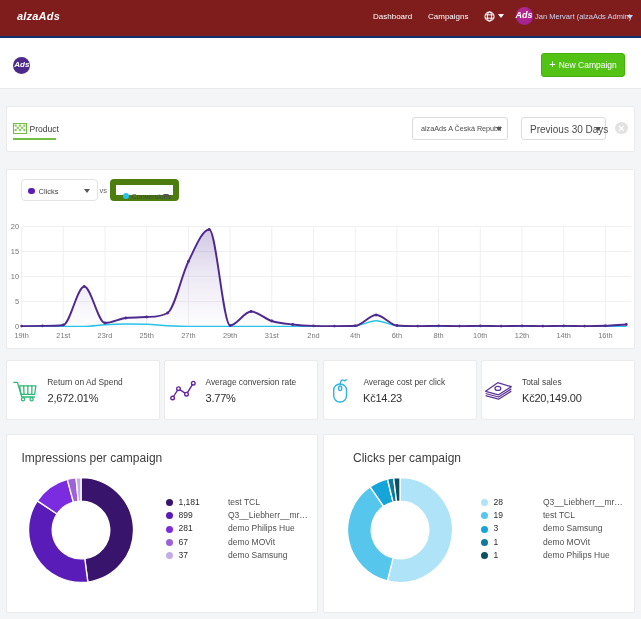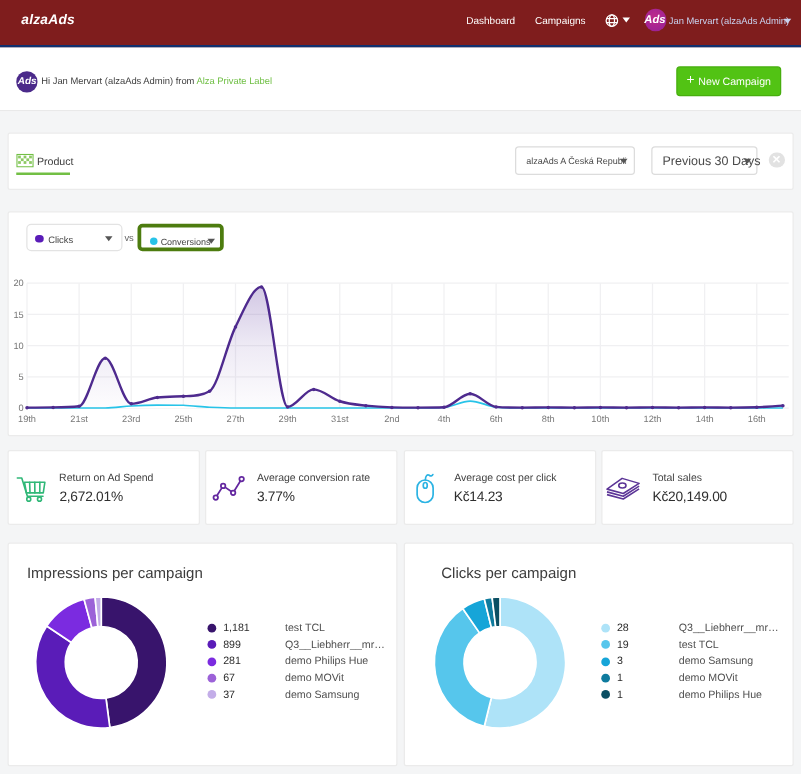--- a/index.html
+++ b/index.html
@@ -25,21 +25,20 @@
   <div class="caret abs" style="left:497.5px;top:14px;border-top-color:#fff"></div>
   <div class="abs" style="left:515.7px;top:7.3px;width:17.5px;height:17.5px;border-radius:50%;background:radial-gradient(circle at 45% 40%, #c02a8a 0%, #a02394 70%, #8d2096 100%)"></div>
   <div class="abs" style="left:514px;top:7.3px;width:20px;height:17.5px;line-height:17.5px;text-align:center;font-size:9px;font-weight:bold;font-style:italic;color:#fff">Ads</div>
   <div class="abs" style="left:535px;top:12.4px;font-size:7.5px;color:#c9d3f0">Jan Mervart (alzaAds Admin)</div>
   <div class="caret abs" style="left:626.5px;top:14.5px;border-top-color:#c9d3f0"></div>
 </div>
 
 <div class="abs" style="left:0;top:38px;width:641px;height:51px;background:#fff;border-bottom:1px solid #e9e9e9">
   <div class="abs" style="left:13.3px;top:19px;width:16.8px;height:16.8px;border-radius:50%;background:#4b2a8a"></div>
   <div class="abs" style="left:12.3px;top:19px;width:19px;height:16.8px;line-height:16.8px;text-align:center;font-size:8px;font-weight:bold;font-style:italic;color:#fff">Ads</div>
-  <div class="abs" style="left:33px;top:22.4px;font-size:7.5px;color:#3e3e3e">Hi Jan Mervart (alzaAds Admin) from <span style="color:#6fbf44">Alza Private Label</span></div>
   <div class="abs" style="left:541px;top:15px;width:84px;height:23.5px;background:#52c314;border:1px solid #47ae0e;border-radius:3px;color:#fff;display:flex;align-items:center;justify-content:center">
     <span style="font-size:11px;font-weight:300;margin-right:3px;margin-top:-1px">+</span>
       <span style="font-size:8.5px"> New Campaign</span>
   </div>
 </div>
 
 <div class="card" style="left:6px;top:106px;width:629px;height:46px"></div>
 <svg class="abs" style="left:13px;top:122.5px" width="14" height="11" viewBox="0 0 14 11">
   <rect x="0.5" y="0.5" width="13" height="10" fill="none" stroke="#72bf44" stroke-width="1"></rect>
   <g fill="#8cc963">
@@ -151,21 +150,21 @@
 <text x="557.7" y="168.5" text-anchor="middle" font-size="7.4" fill="#787878">14th</text>
 <text x="599.4" y="168.5" text-anchor="middle" font-size="7.4" fill="#787878">16th</text>
 
 </svg>
 <div class="abs" style="left:20.5px;top:179px;width:77px;height:21.5px;border:1px solid #e3e3e3;border-radius:4px;background:#fff">
   <span class="abs" style="left:6.5px;top:7.5px;width:6.5px;height:6.5px;border-radius:50%;background:#5a1cb8"></span>
   <span class="abs" style="left:17px;top:7px;font-size:7.5px;color:#444">Clicks</span>
   <span class="caret abs" style="right:7px;top:8.5px"></span>
 </div>
 <div class="abs" style="left:99.5px;top:185.5px;font-size:7.5px;color:#666">vs</div>
-<div class="abs" style="left:110px;top:179px;width:68.5px;height:21.5px;border:3px solid #4d7c0f;border-radius:4px;background:#fff">
+<div class="abs" style="left:110px;top:179px;width:68.5px;height:21.5px;border:6px solid #4d7c0f;border-radius:4px;background:#fff">
   <span class="abs" style="left:6.5px;top:7.5px;width:6.5px;height:6.5px;border-radius:50%;background:#27c3e8"></span>
   <span class="abs" style="left:15.5px;top:7.2px;font-size:7.2px;color:#444">Conversions</span>
   <span class="caret abs" style="right:4px;top:8.5px"></span>
 </div>
 
 <div class="card" style="left:6px;top:360px;width:154px;height:60px"></div>
 <div class="card" style="left:164.2px;top:360px;width:154px;height:60px"></div>
 <div class="card" style="left:322.5px;top:360px;width:154.5px;height:60px"></div>
 <div class="card" style="left:481px;top:360px;width:154px;height:60px"></div>
 

